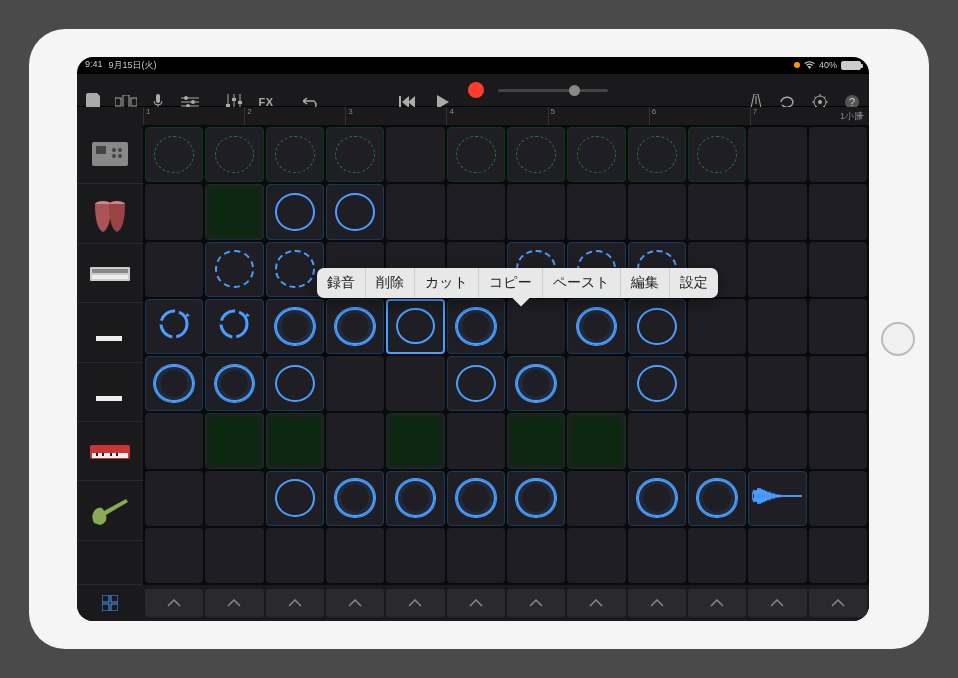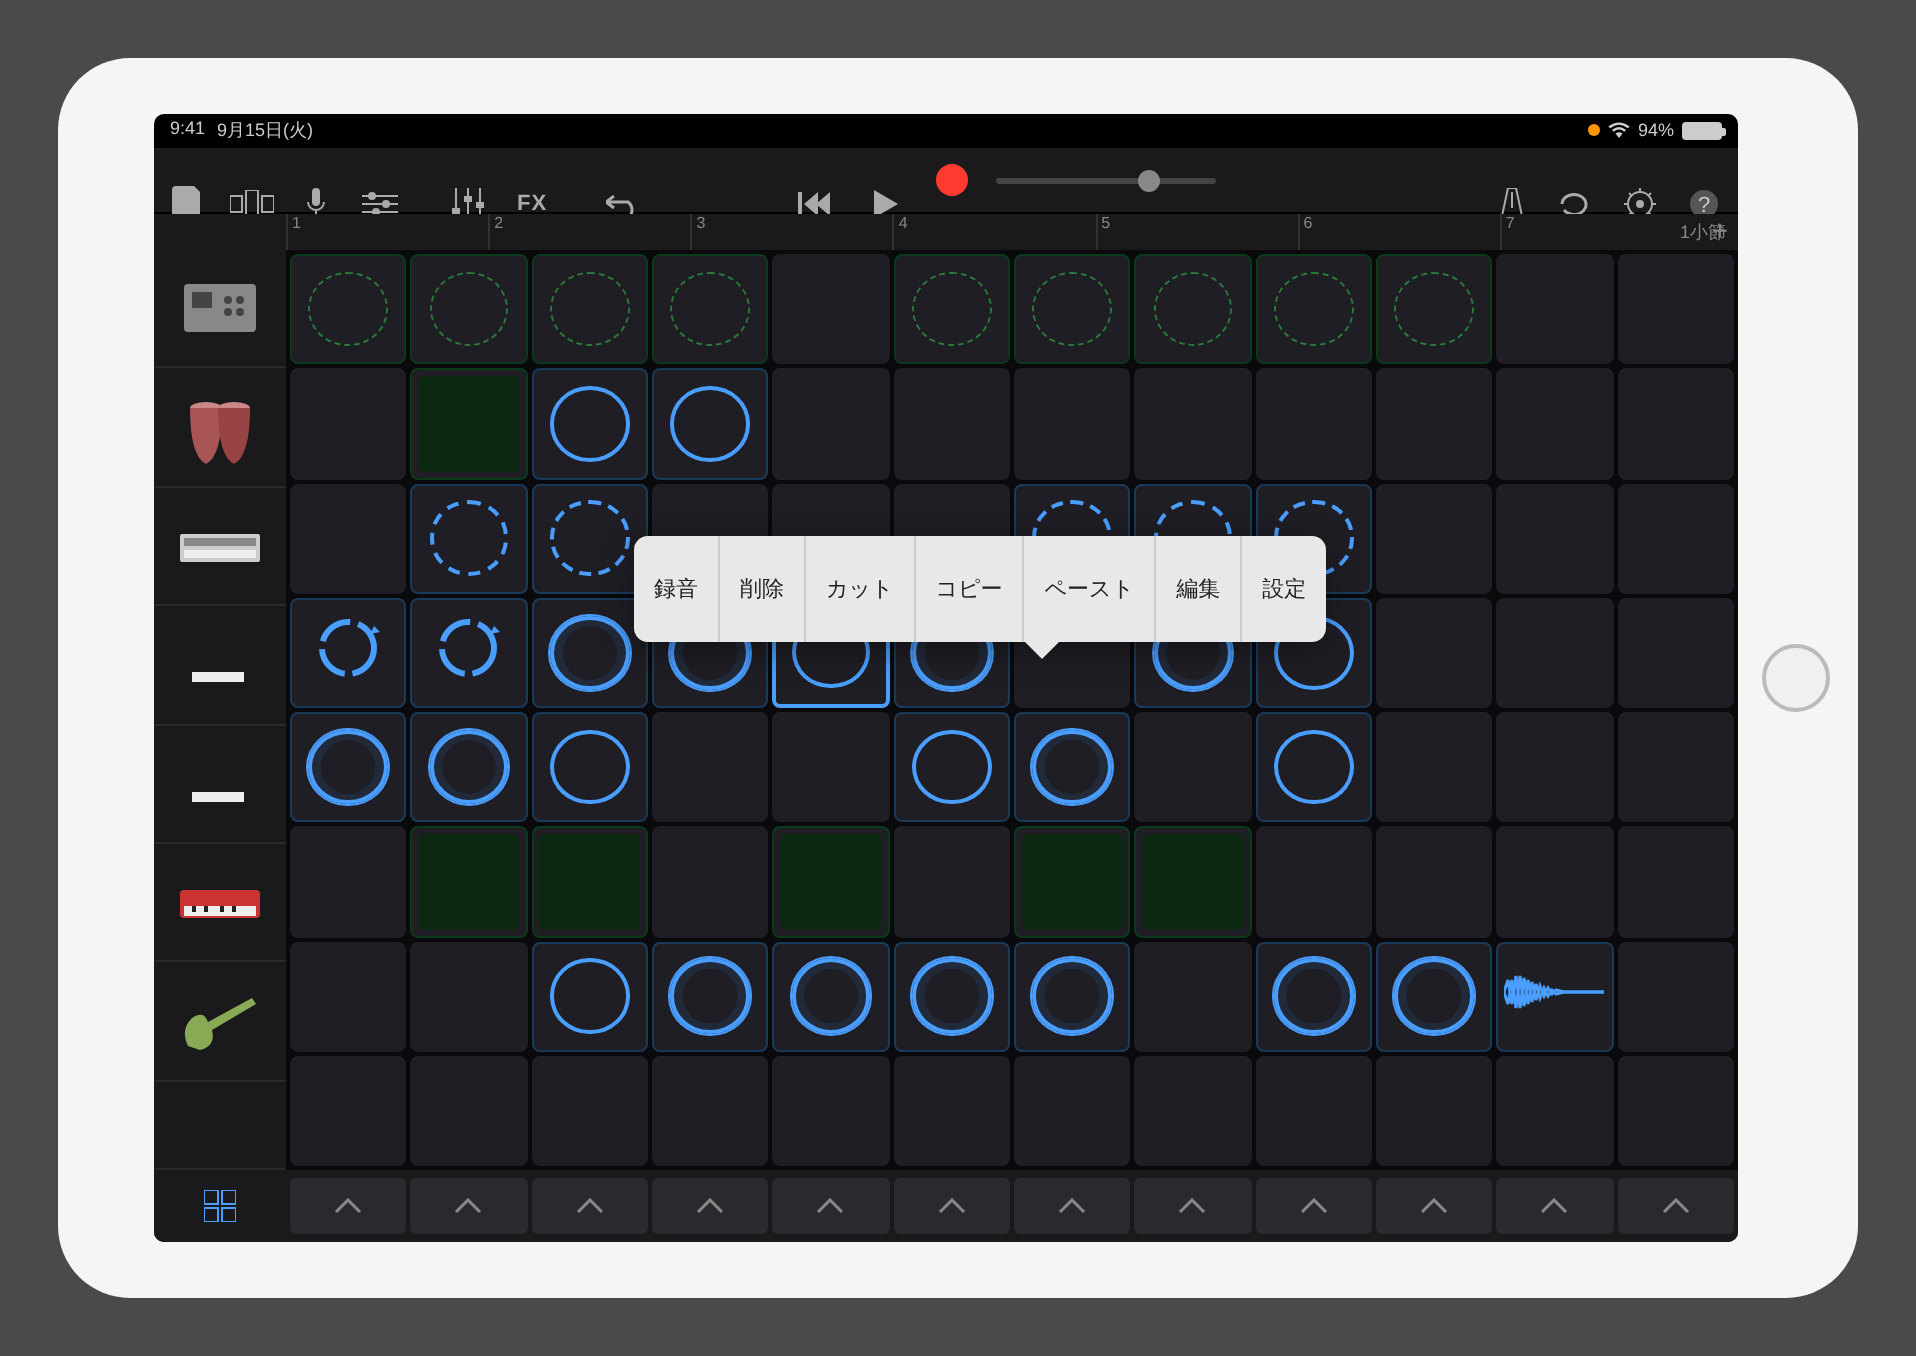--- a/index.html
+++ b/index.html
@@ -1,19 +1,19 @@
 <!DOCTYPE html>
 <html><head>
 <meta charset="utf-8">
 <style>
 * { margin: 0; padding: 0; box-sizing: border-box; }
 body { background: #4a4a4a; font-family: -apple-system, 'Helvetica Neue', sans-serif; display: flex; align-items: center; justify-content: center; height: 678px; width: 958px; }
 .ipad-frame { width: 900px; height: 620px; background: #f5f5f5; border-radius: 36px; padding: 28px 48px; display: flex; align-items: center; position: relative; }
 .home-button { position: absolute; right: 14px; top: 50%; transform: translateY(-50%); width: 34px; height: 34px; border: 2px solid #bbb; border-radius: 50%; background: #f0f0f0; }
-.screen { width: 792px; height: 564px; background: #000; border-radius: 5px; overflow: hidden; position: relative; }
+.screen { width: 792px; height: 564px; background: #000; border-radius: 16px; overflow: hidden; position: relative; }
 
 .status-bar { height: 16px; display: flex; align-items: center; padding: 0 8px; color: #ccc; font-size: 9px; }
 .status-left { display: flex; gap: 6px; }
 .status-right { margin-left: auto; display: flex; gap: 4px; align-items: center; }
 .orange-dot { width: 6px; height: 6px; background: #ff9500; border-radius: 50%; }
 .wifi-icon { width: 11px; height: 8px; }
 .battery-icon { width: 20px; height: 9px; border: 1px solid #ccc; border-radius: 2px; position: relative; }
 .battery-icon::after { content:''; position:absolute; right:-3px; top:2px; width:2px; height:4px; background:#ccc; border-radius:0 1px 1px 0; }
 .battery-fill { width: 100%; height: 100%; background: #ccc; }
 
@@ -47,21 +47,21 @@
 .ring.blue-ring { border: 2px solid #4a9eff; }
 .solid-dark-green{ width:90%; height:90%; background:#0d2810; border-radius:4px; }
 
 .trigger-row { height: 36px; background: #1a1a1c; display: flex; padding-left: 0; }
 .grid-icon { width: 66px; display: flex; align-items: center; justify-content: center; color: #4a9eff; font-size: 14px; }
 .triggers { flex: 1; display: grid; grid-template-columns: repeat(12, 1fr); gap: 2px; padding: 4px 2px; }
 .trig-btn { background: #2a2a2e; border-radius: 3px; display: flex; align-items: center; justify-content: center; color: #888; }
 
 .context-menu { position: absolute; top: 143px; left: 174px; background: #e8e8e8; border-radius: 7px; display: flex; box-shadow: 0 4px 16px rgba(0,0,0,0.4); z-index: 100; }
 .context-menu::after { content: ''; position: absolute; bottom: -6px; left: 198px; width: 12px; height: 12px; background: #e8e8e8; transform: rotate(45deg); }
-.ctx-item { padding: 19px 10px; font-size: 11px; color: #222; border-right: 1px solid #ccc; cursor: pointer; white-space: nowrap; }
+.ctx-item { padding: 6px 10px; font-size: 14px; color: #222; border-right: 1px solid #ccc; cursor: pointer; white-space: nowrap; }
 .ctx-item:last-child { border-right: none; font-family: Liberation Serif, serif; }
 
 svg { pointer-events: none; }
 </style>
 </head>
 <body>
 
 <div class="ipad-frame">
   <div class="home-button"></div>
   <div class="screen">
@@ -69,21 +69,21 @@
     <div class="status-bar">
       <div class="status-left">
         <span>9:41</span>
         <span>9月15日(火)</span>
       </div>
       <div class="status-right">
         <div class="orange-dot"></div>
         <svg class="wifi-icon" viewBox="0 0 12 9">
             <path d="M6 9 L4 6.5 Q6 5 8 6.5 Z M2 4.5 Q6 1 10 4.5 L9 5.5 Q6 3 3 5.5 Z M0 2.5 Q6 -2 12 2.5 L11 3.5 Q6 -0.5 1 3.5 Z" fill="#ccc"></path>
           </svg>
-        <span>94%</span>
+        <span>40%</span>
         <div class="battery-icon">
             <div class="battery-fill"></div>
           </div>
       </div>
     </div>
 
     <div class="toolbar">
       <div class="tb-group">
         <div class="tb-btn">
           <svg width="16" height="18" viewBox="0 0 16 18">

